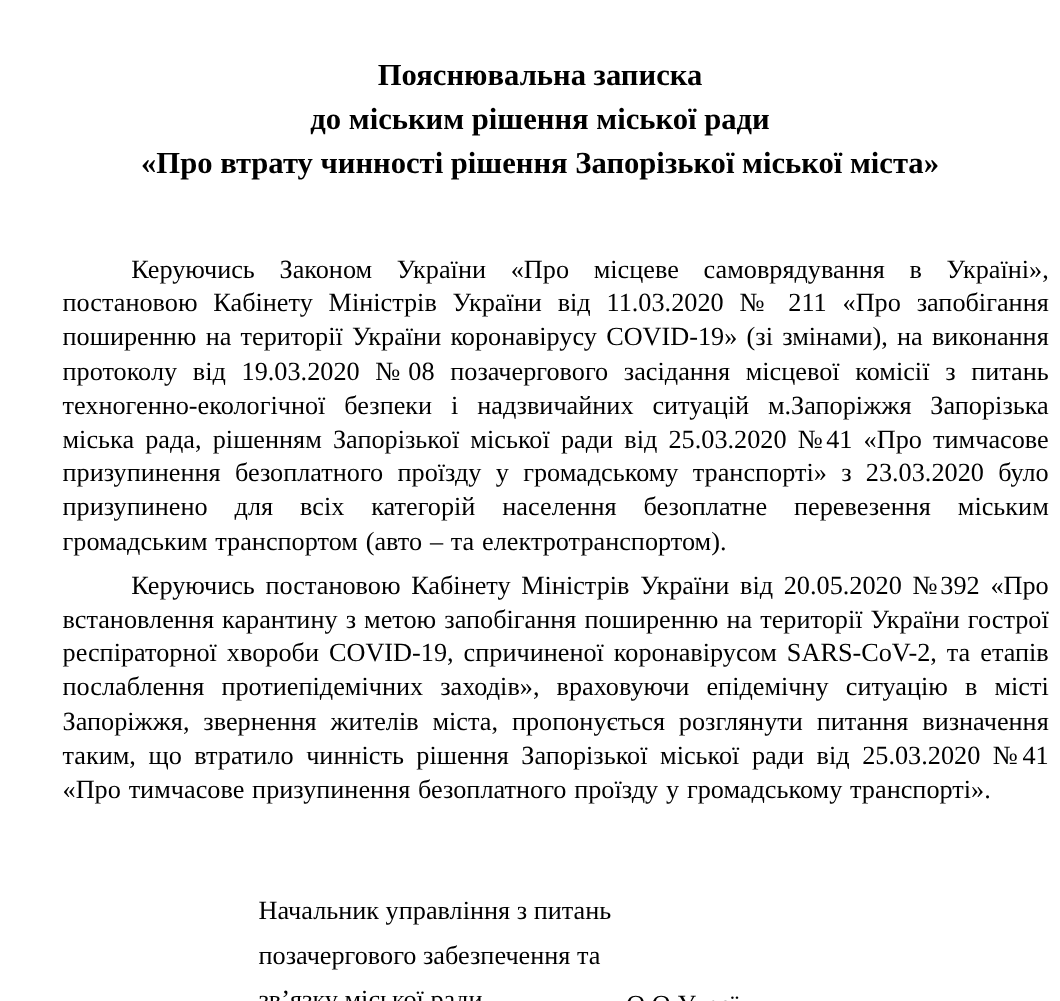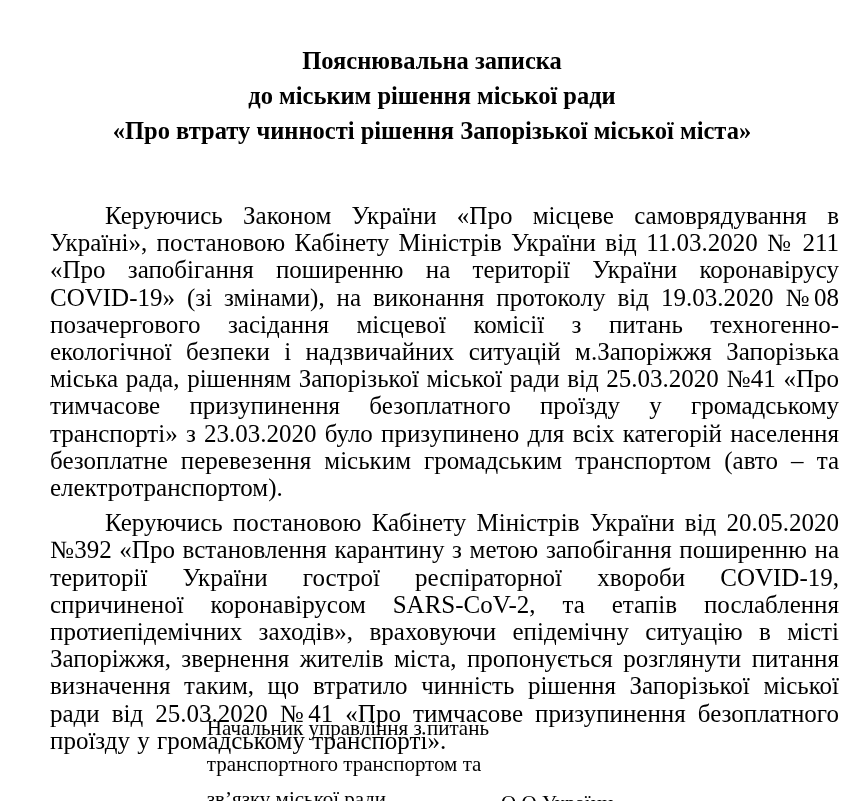--- a/index.html
+++ b/index.html
@@ -17,21 +17,21 @@
     padding-top: 31px;
     text-align: center;
     font-weight: 700;
     font-size: 24.5px;
     line-height: 27px;
   }
   .body-text {
     margin: 42px 5px 0 30px;
   }
   .para {
-    font-size: 25px;
+    font-size: 21px;
     line-height: 27.2px;
     text-align: justify;
     text-indent: 55px;
     hyphens: none;
     word-spacing: 1px;
   }
   .signature {
     position: absolute;
     top: 695px;
     left: 30px;
@@ -57,19 +57,19 @@
   </header>
 
   <main class="body-text">
     <p class="para">Керуючись Законом України «Про місцеве самоврядування в Україні», постановою Кабінету Міністрів України від 11.03.2020 № 211 «Про запобігання поширенню на території України коронавірусу COVID-19» (зі змінами), на виконання протоколу від 19.03.2020 №08 позачергового засідання місцевої комісії з питань техногенно-екологічної безпеки і надзвичайних ситуацій м.Запоріжжя Запорізька міська рада, рішенням Запорізької міської ради від 25.03.2020 №41 «Про тимчасове призупинення безоплатного проїзду у громадському транспорті» з 23.03.2020 було призупинено для всіх категорій населення безоплатне перевезення міським громадським транспортом (авто – та електротранспортом).</p>
     <p class="para">Керуючись постановою Кабінету Міністрів України від 20.05.2020 №392 «Про встановлення карантину з метою запобігання поширенню на території України гострої респіраторної хвороби COVID-19, спричиненої коронавірусом SARS-CoV-2, та етапів послаблення протиепідемічних заходів», враховуючи епідемічну ситуацію в місті Запоріжжя, звернення жителів міста, пропонується розглянути питання визначення таким, що втратило чинність рішення Запорізької міської ради від 25.03.2020 №41 «Про тимчасове призупинення безоплатного проїзду у громадському транспорті».</p>
   </main>
 
   <footer class="signature">
     <div class="sig-position">
       <div>Начальник управління з питань</div>
-      <div>транспортного транспортом та</div>
+      <div>позачергового забезпечення та</div>
       <div>зв’язку міської ради</div>
     </div>
     <div class="sig-name">О.О.України</div>
   </footer>
 
 </div>
 
 </body></html>

